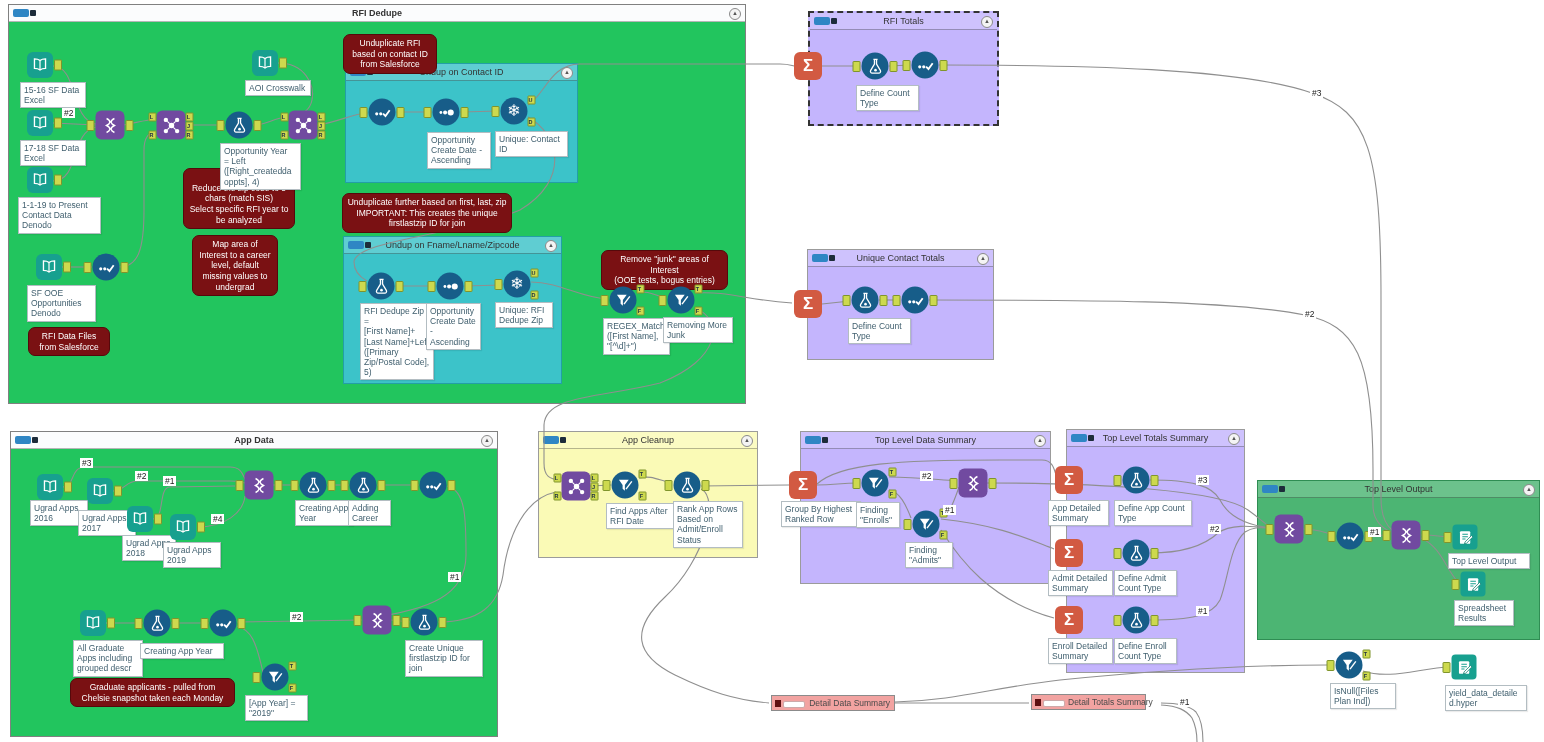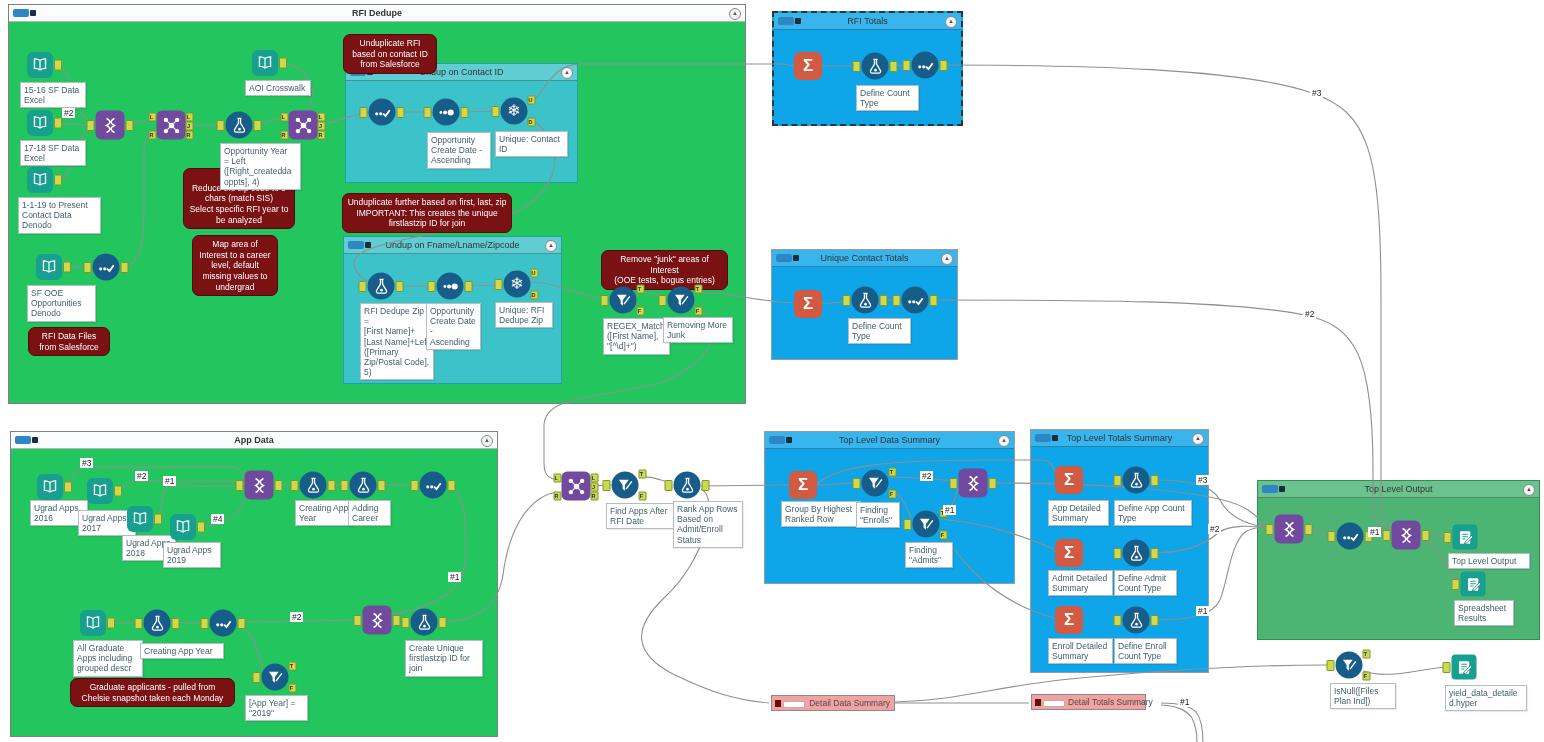--- a/index.html
+++ b/index.html
@@ -6,21 +6,21 @@
   #canvas{position:relative;width:1544px;height:742px;overflow:hidden;background:#fff;}
 
   
   #wires{position:absolute;left:0;top:0;z-index:4;pointer-events:none;}
   #wires path{fill:none;stroke:#8f8f8f;stroke-width:1.1px;}
 
   
   .container{position:absolute;z-index:1;border:1px solid #808080;box-sizing:border-box;}
   .c-gray{background:#22c55e;font-weight:bold;}
   .c-teal{background:#3cc3c9;border-color:#239fa6;}
-  .c-pink{background:#0ea5e9;border-color:#9b9b9b;}
+  .c-pink{background:#c4b5fd;border-color:#9b9b9b;margin-left:36px;}
   .c-yellow{background:#fafab6;border-color:#9b9b9b;}
   .c-green{background:#4cb573;border-color:#2f8d53;}
   .c-selected{border:2px dashed #333;}
   .c-head{position:absolute;left:0;top:0;right:0;height:16px;border-bottom:1px solid rgba(0,0,0,.28);}
   .c-gray .c-head{background:#fbfcfd;}
   .c-teal .c-head,.c-pink .c-head,.c-yellow .c-head,.c-green .c-head{background:rgba(255,255,255,.18);}
   .c-title{position:absolute;left:0;right:0;top:0;text-align:center;font-size:9px;color:#333;line-height:16px;white-space:nowrap;}
   .c-ico{position:absolute;left:4px;top:4px;width:16px;height:8px;background:#2f86c4;border-radius:2px;}
   .c-ico:after{content:"";position:absolute;right:-7px;top:1px;width:6px;height:6px;background:#1d2c3a;border-radius:1px;}
   .c-btn{position:absolute;right:4px;top:3px;width:10px;height:10px;border:1px solid #8a8a8a;border-radius:50%;background:#f4f4f4;color:#555;font-size:6px;line-height:9px;text-align:center;}
@@ -148,20 +148,27 @@
   </div>
 
   <div class="container c-pink" style="left:771px;top:249px;width:187px;height:111px">
     <div class="c-head">
       <span class="c-ico"></span>
       <span class="c-title">Unique Contact Totals</span>
       <span class="c-btn">▲</span>
     </div>
   </div>
 
+  <div class="container c-yellow" style="left:538px;top:431px;width:220px;height:127px">
+    <div class="c-head">
+      <span class="c-ico"></span>
+      <span class="c-title">App Cleanup</span>
+      <span class="c-btn">▲</span>
+    </div>
+  </div>
 
   <div class="container c-pink" style="left:764px;top:431px;width:251px;height:153px">
     <div class="c-head">
       <span class="c-ico"></span>
       <span class="c-title">Top Level Data Summary</span>
       <span class="c-btn">▲</span>
     </div>
   </div>
 
   <div class="container c-pink" style="left:1030px;top:429px;width:179px;height:244px">

